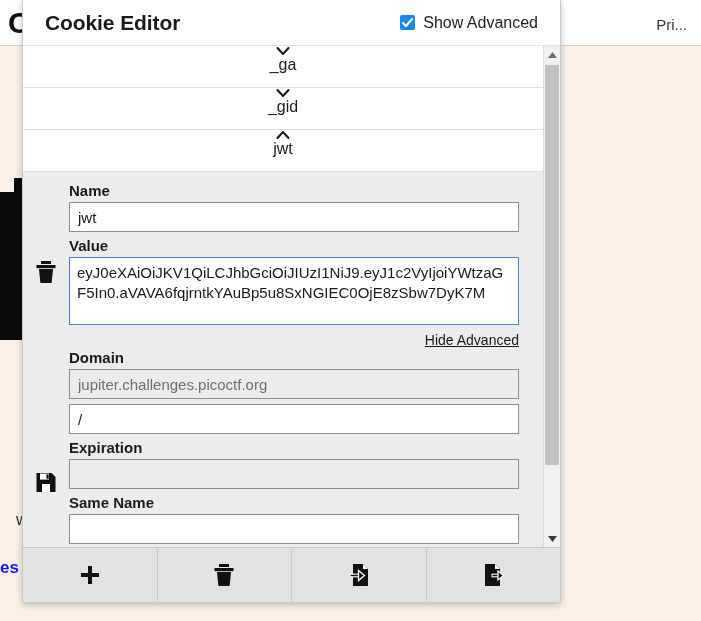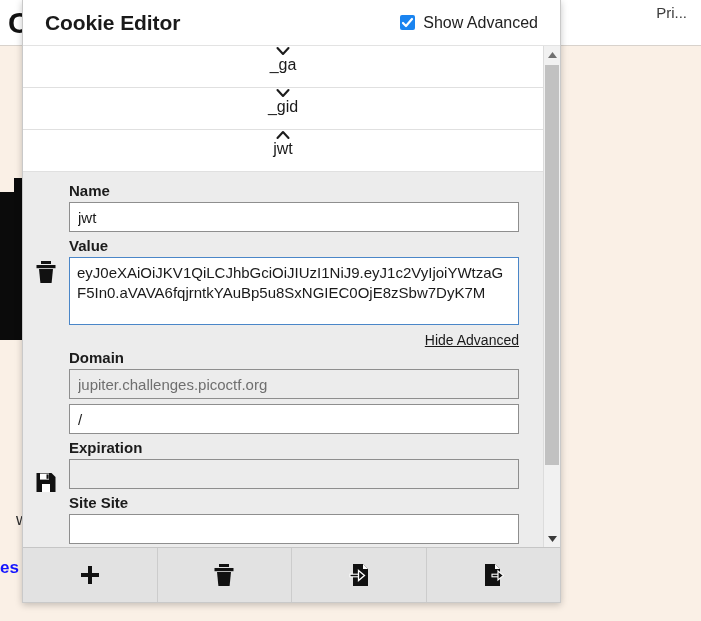--- a/index.html
+++ b/index.html
@@ -32,21 +32,21 @@
     position: absolute;
     left: 8px; top: 8px;
     font-size: 30px;
     font-weight: bold;
     color: #111111;
     line-height: 1;
     letter-spacing: -1px;
   }
   #bg-nav-right {
     position: absolute;
-    right: 14px; top: 4px;
+    right: 14px; top: 16px;
     font-size: 15px;
     color: #3b3b3b;
   }
   #bg-dark-banner {
     position: absolute;
     left: 0;
     top: 178px;
     width: 28px;
     height: 162px;
     background: #0b0b0b;
@@ -384,21 +384,21 @@
           </div>
 
           <div class="field-label">Domain</div>
           <input class="field-input disabled" type="text" value="jupiter.challenges.picoctf.org" style="">
 
           <input class="field-input" type="text" value="/" style="">
 
           <div class="field-label">Expiration</div>
           <input class="field-input disabled" type="text" value="" style="">
 
-          <div class="field-label">Site Site</div>
+          <div class="field-label">Same Name</div>
           <input class="field-input" type="text" value="" style="">
         </div>
       </div>
     </div>
 
     <div id="scrollbar">
       <span class="sb-arrow" id="sb-arrow-up">
         <svg width="9" height="6" viewBox="0 0 9 6">
             <path d="M4.5 0 L9 6 H0 Z" fill="#707070"></path>
           </svg>

